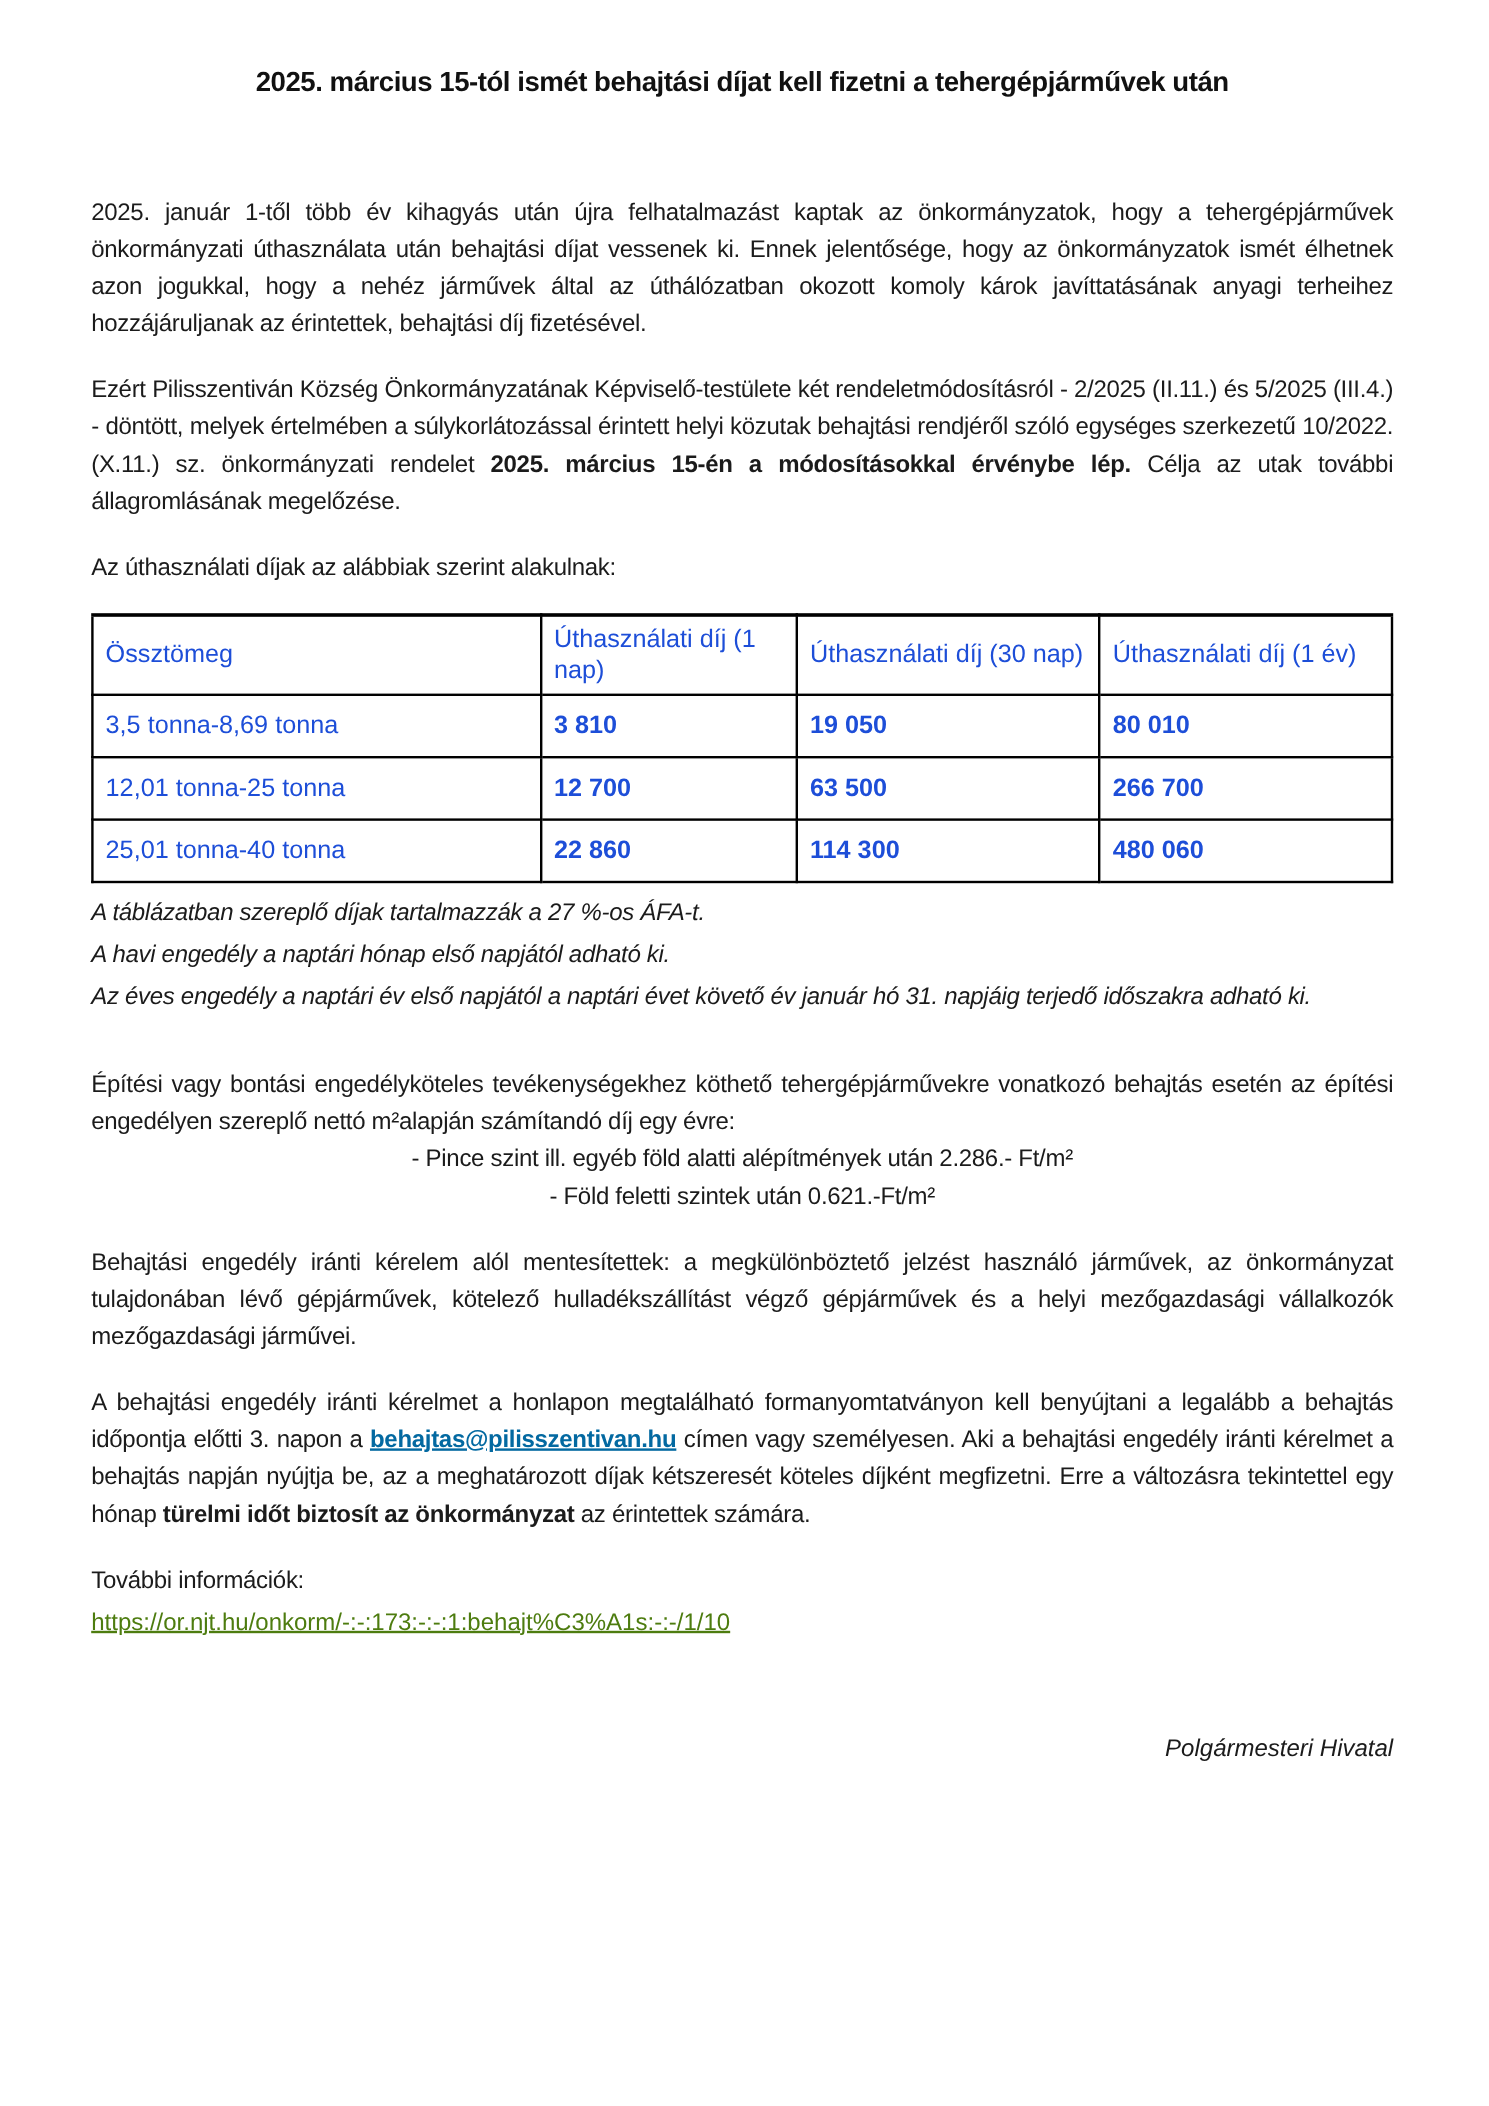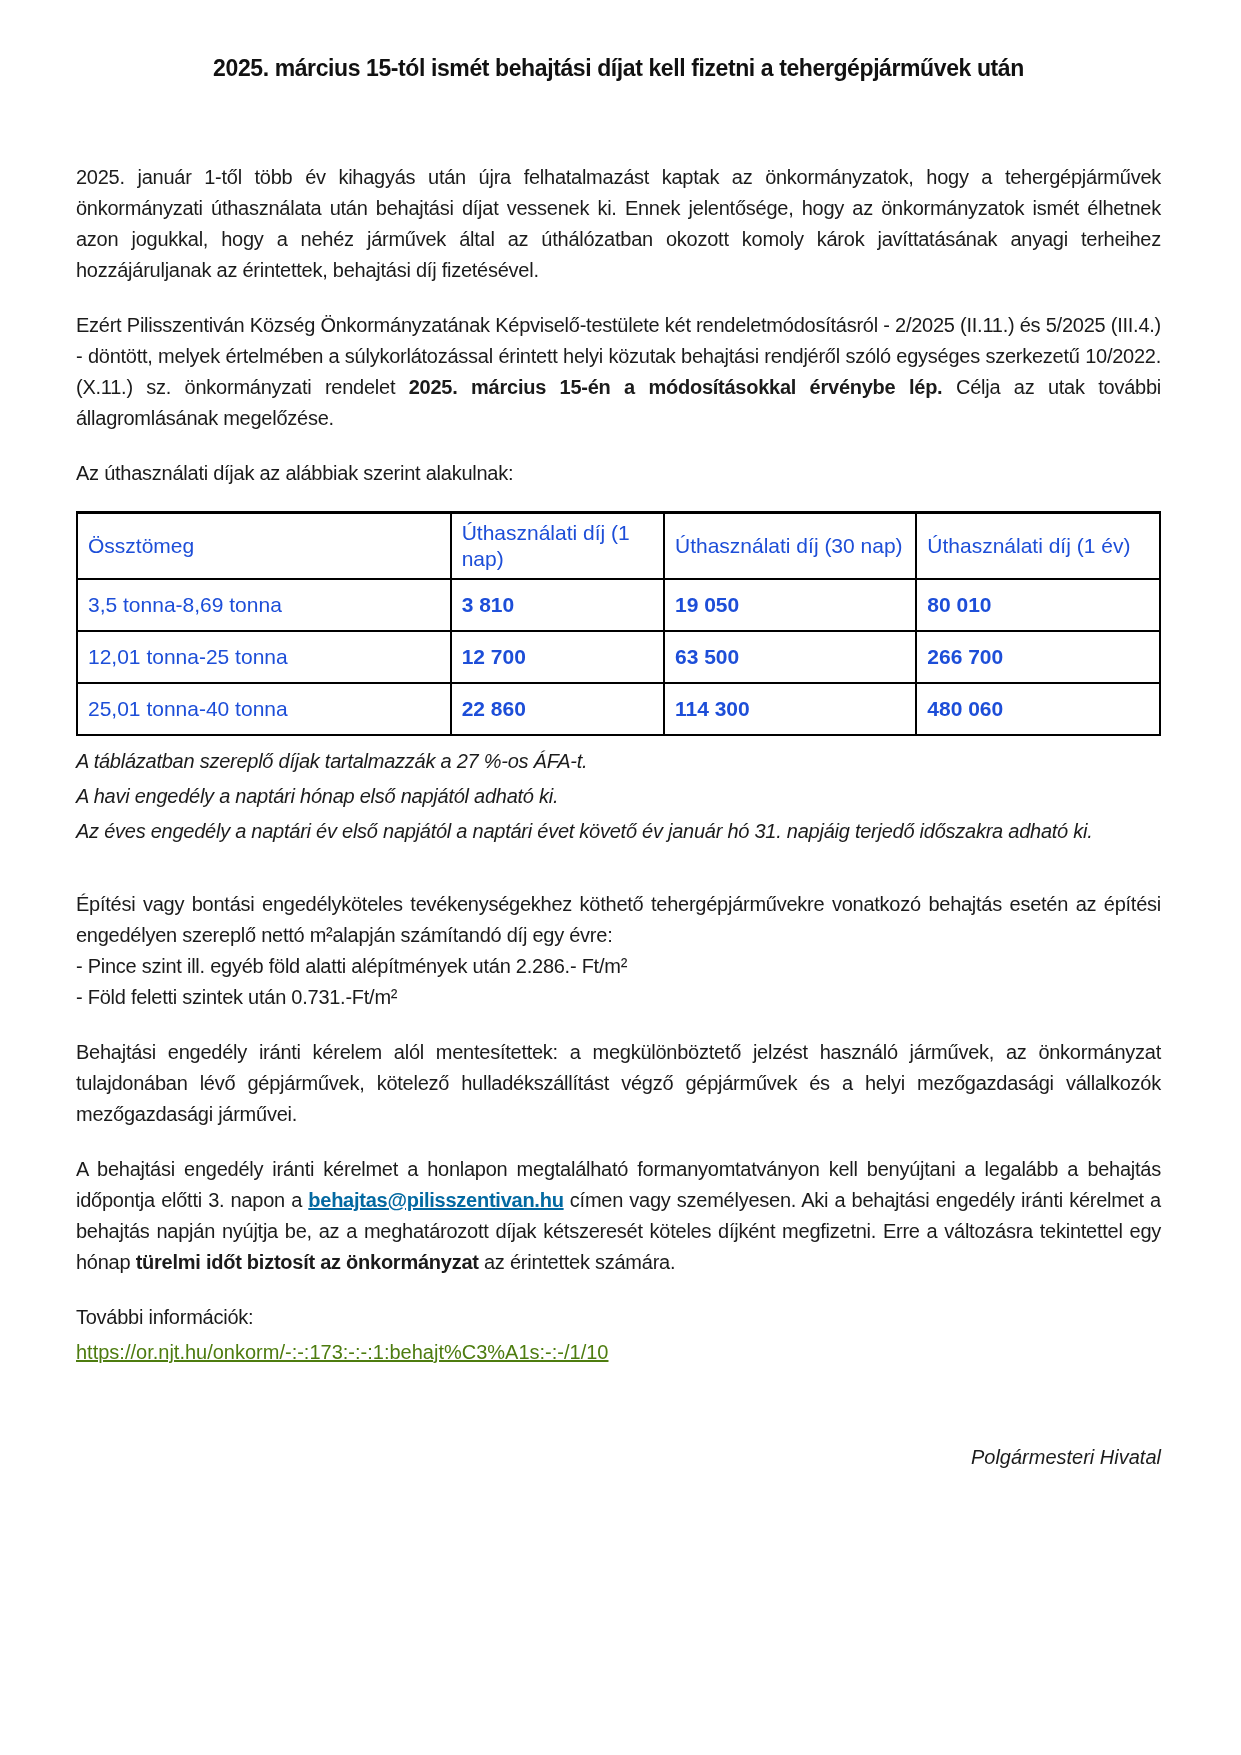--- a/index.html
+++ b/index.html
@@ -81,20 +81,21 @@
     letter-spacing: -0.25px;
     font-style: italic;
   }
   .construction { margin-top: 42px; }
   .construction p.body-par { margin-top: 0; }
   .fee-item {
     margin: 0;
     font-size: 20px;
     line-height: 31px;
     letter-spacing: -0.25px;
+    text-align: center;
   }
   .more-info { margin-top: 24px; }
   .more-info .label {
     margin: 0;
     font-size: 20px;
     line-height: 31px;
     letter-spacing: -0.25px;
   }
   .more-info .link-line {
     margin: 4px 0 0 0;
@@ -153,21 +154,21 @@
 
   <div class="notes">
     <p>A táblázatban szereplő díjak tartalmazzák a 27 %-os ÁFA-t.</p>
     <p>A havi engedély a naptári hónap első napjától adható ki.</p>
     <p>Az éves engedély a naptári év első napjától a naptári évet követő év január hó 31. napjáig terjedő időszakra adható ki.</p>
   </div>
 
   <div class="construction">
     <p class="body-par">Építési vagy bontási engedélyköteles tevékenységekhez köthető tehergépjárművekre vonatkozó behajtás esetén az építési engedélyen szereplő nettó m²alapján számítandó díj egy évre:</p>
     <p class="fee-item">- Pince szint ill. egyéb föld alatti alépítmények után 2.286.- Ft/m²</p>
-    <p class="fee-item">- Föld feletti szintek után 0.731.-Ft/m²</p>
+    <p class="fee-item">- Föld feletti szintek után 0.621.-Ft/m²</p>
   </div>
 
   <p class="body-par">Behajtási engedély iránti kérelem alól mentesítettek: a megkülönböztető jelzést használó járművek, az önkormányzat tulajdonában lévő gépjárművek, kötelező hulladékszállítást végző gépjárművek és a helyi mezőgazdasági vállalkozók mezőgazdasági járművei.</p>
 
   <p class="body-par"><span>A behajtási engedély iránti kérelmet a honlapon megtalálható formanyomtatványon kell benyújtani a legalább a behajtás időpontja előtti 3. napon a </span><a class="email-link">behajtas@pilisszentivan.hu</a><span> címen vagy személyesen. Aki a behajtási engedély iránti kérelmet a behajtás napján nyújtja be, az a meghatározott díjak kétszeresét köteles díjként megfizetni. Erre a változásra tekintettel egy hónap </span><span class="bold-inline">türelmi időt biztosít az önkormányzat</span><span> az érintettek számára.</span></p>
 
   <div class="more-info">
     <p class="label">További információk:</p>
     <p class="link-line"><a class="url-link">https://or.njt.hu/onkorm/-:-:173:-:-:1:behajt%C3%A1s:-:-/1/10</a></p>
   </div>

